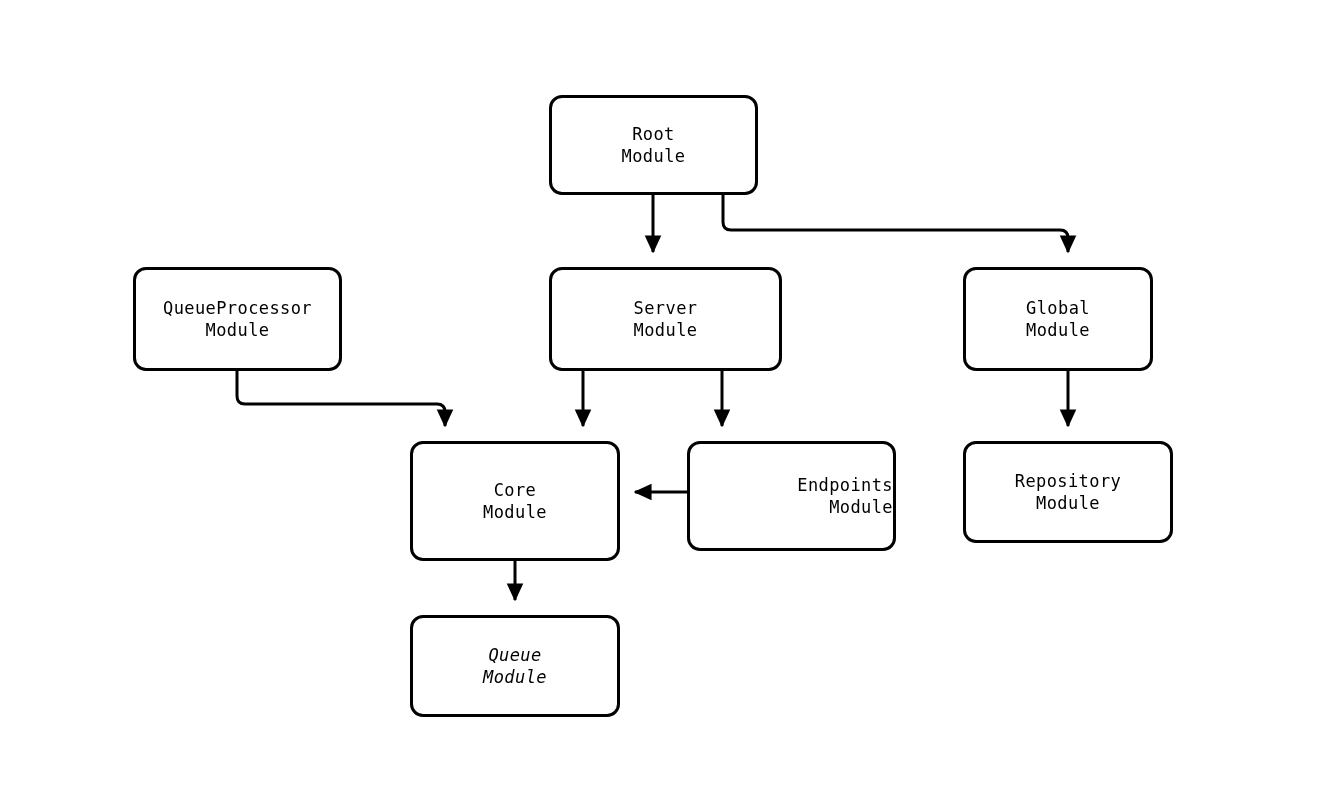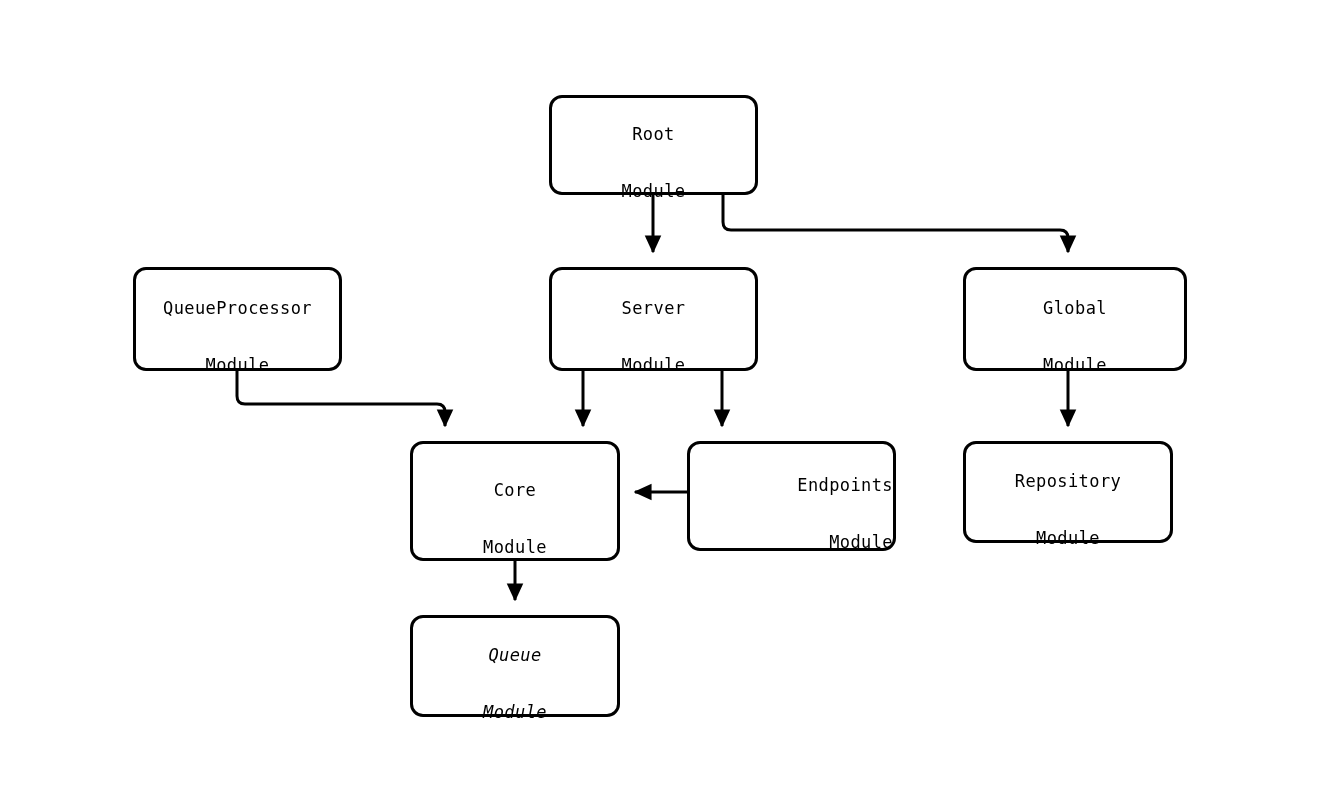--- a/index.html
+++ b/index.html
@@ -36,21 +36,20 @@
     z-index: 2;
   }
   .node .line1, .node .line2 {
     font-family: "DejaVu Sans Mono", "Liberation Mono", monospace;
     font-size: 17px;
     line-height: 22px;
     color: #000000;
     letter-spacing: 0.4px;
     white-space: nowrap;
     text-align: center;
-    margin-top: 35px;
   }
 </style>
 </head>
 <body>
 
 <div id="canvas">
 
   <svg class="edges" viewBox="0 0 1337 809" xmlns="http://www.w3.org/2000/svg">
     <defs>
       <marker id="arrow" viewBox="0 0 10 10" refX="9.2" refY="5" markerWidth="6" markerHeight="6" orient="auto-start-reverse" markerUnits="strokeWidth">
@@ -71,25 +70,25 @@
 
   <div id="node-layer">
       <div class="node" style="left: 549px; top: 95px; width: 209px; height: 100px; border-color: rgb(0, 0, 0);">
         <div class="line1">Root</div>
         <div class="line2">Module</div>
       </div>
       <div class="node" style="left: 133px; top: 267px; width: 209px; height: 104px; border-color: rgb(0, 0, 0);">
         <div class="line1">QueueProcessor</div>
         <div class="line2">Module</div>
       </div>
-      <div class="node" style="left: 549px; top: 267px; width: 209px; height: 104px; border-color: rgb(0, 0, 0);">
+      <div class="node" style="left: 549px; top: 267px; width: 233px; height: 104px; border-color: rgb(0, 0, 0);">
         <div class="line1">Server</div>
         <div class="line2">Module</div>
       </div>
-      <div class="node" style="left: 963px; top: 267px; width: 224px; height: 104px; border-color: rgb(0, 0, 0);">
+      <div class="node" style="left: 963px; top: 267px; width: 190px; height: 104px; border-color: rgb(0, 0, 0);">
         <div class="line1">Global</div>
         <div class="line2">Module</div>
       </div>
       <div class="node" style="left: 410px; top: 441px; width: 210px; height: 120px; border-color: rgb(0, 0, 0);">
         <div class="line1">Core</div>
         <div class="line2">Module</div>
       </div>
       <div class="node" style="left: 687px; top: 441px; width: 209px; height: 110px; border-color: rgb(0, 0, 0); align-items: flex-end;">
         <div class="line1">Endpoints</div>
         <div class="line2">Module</div>

